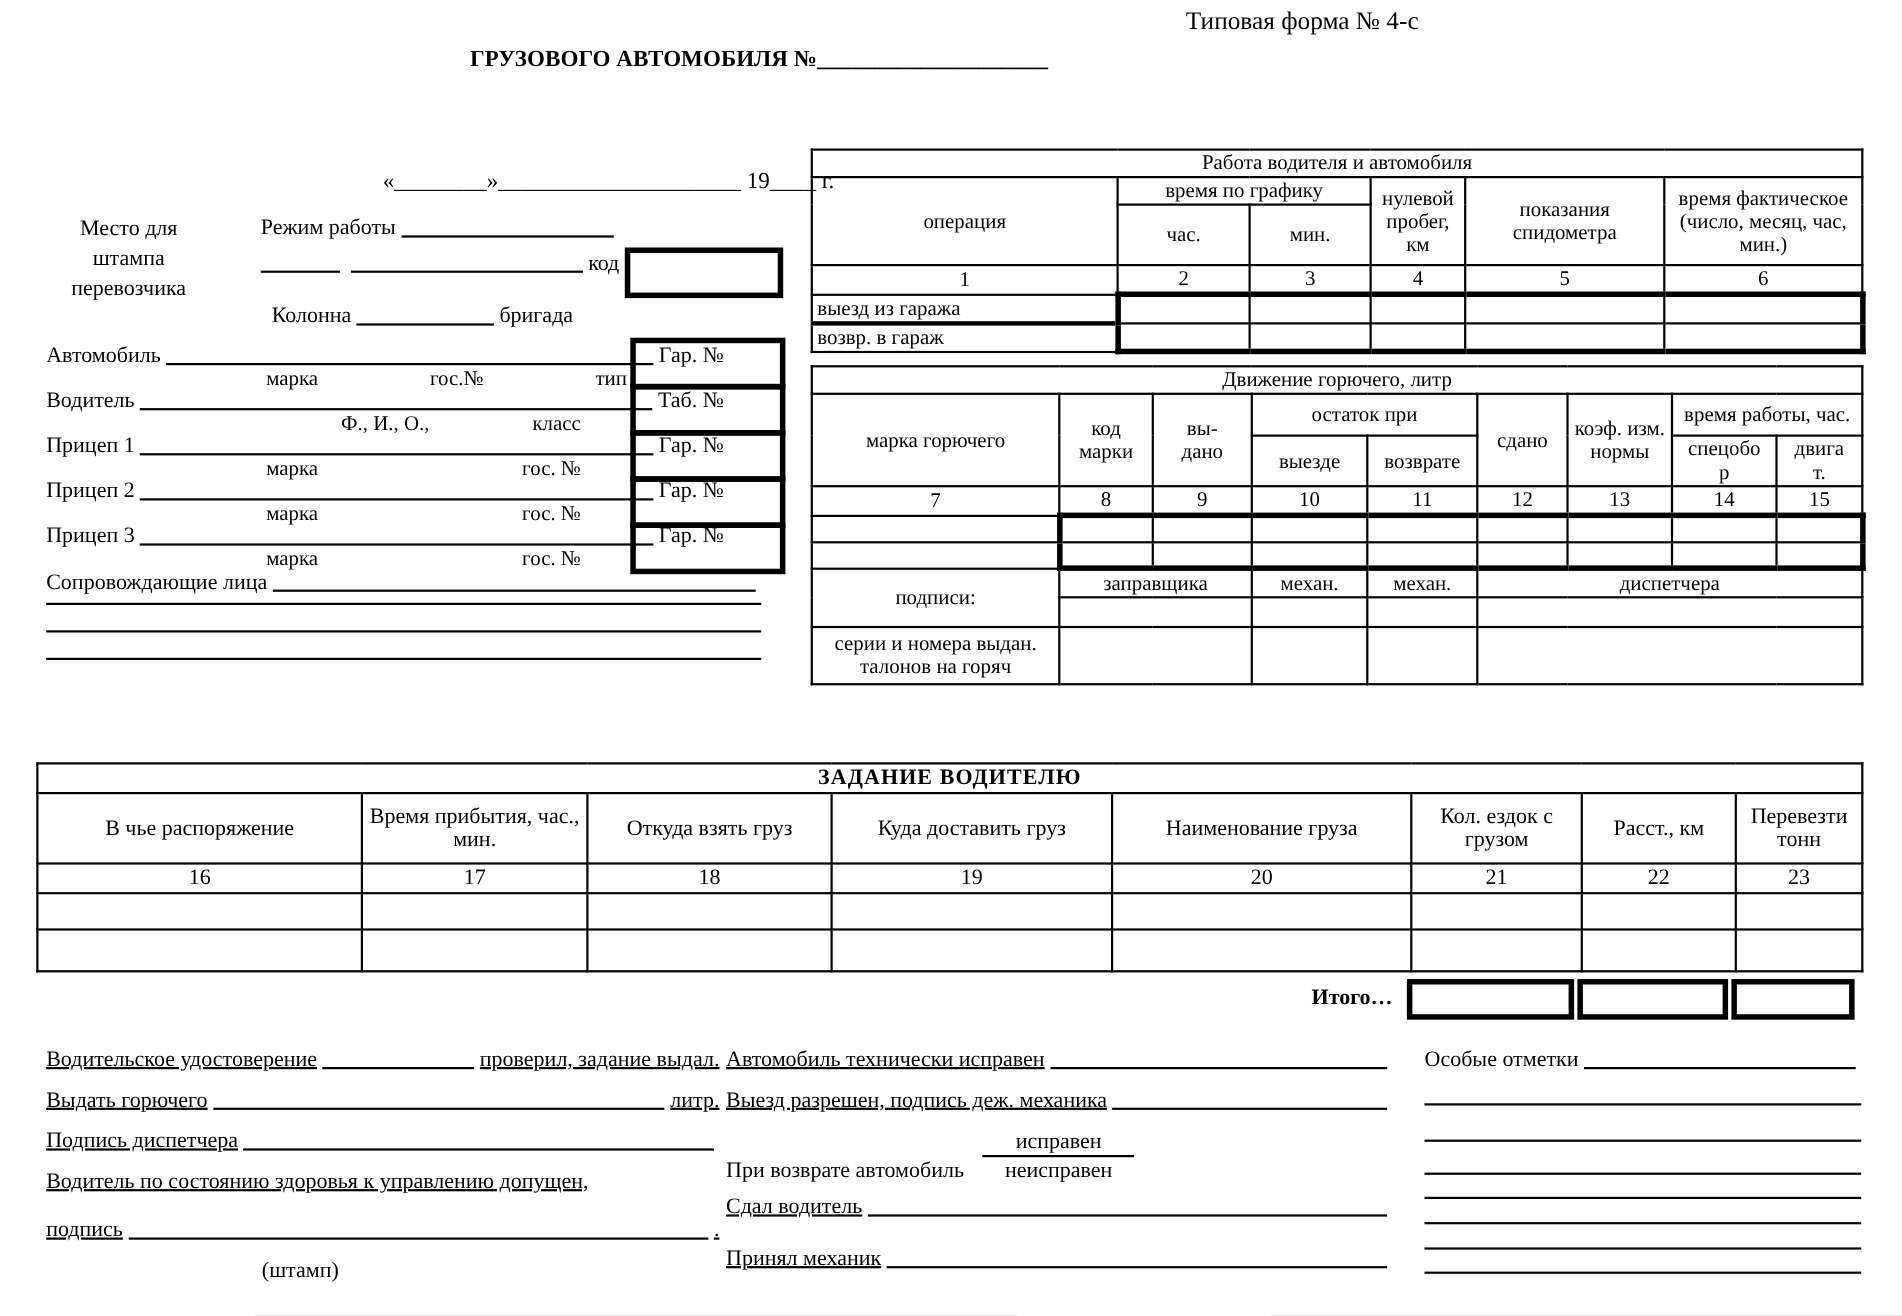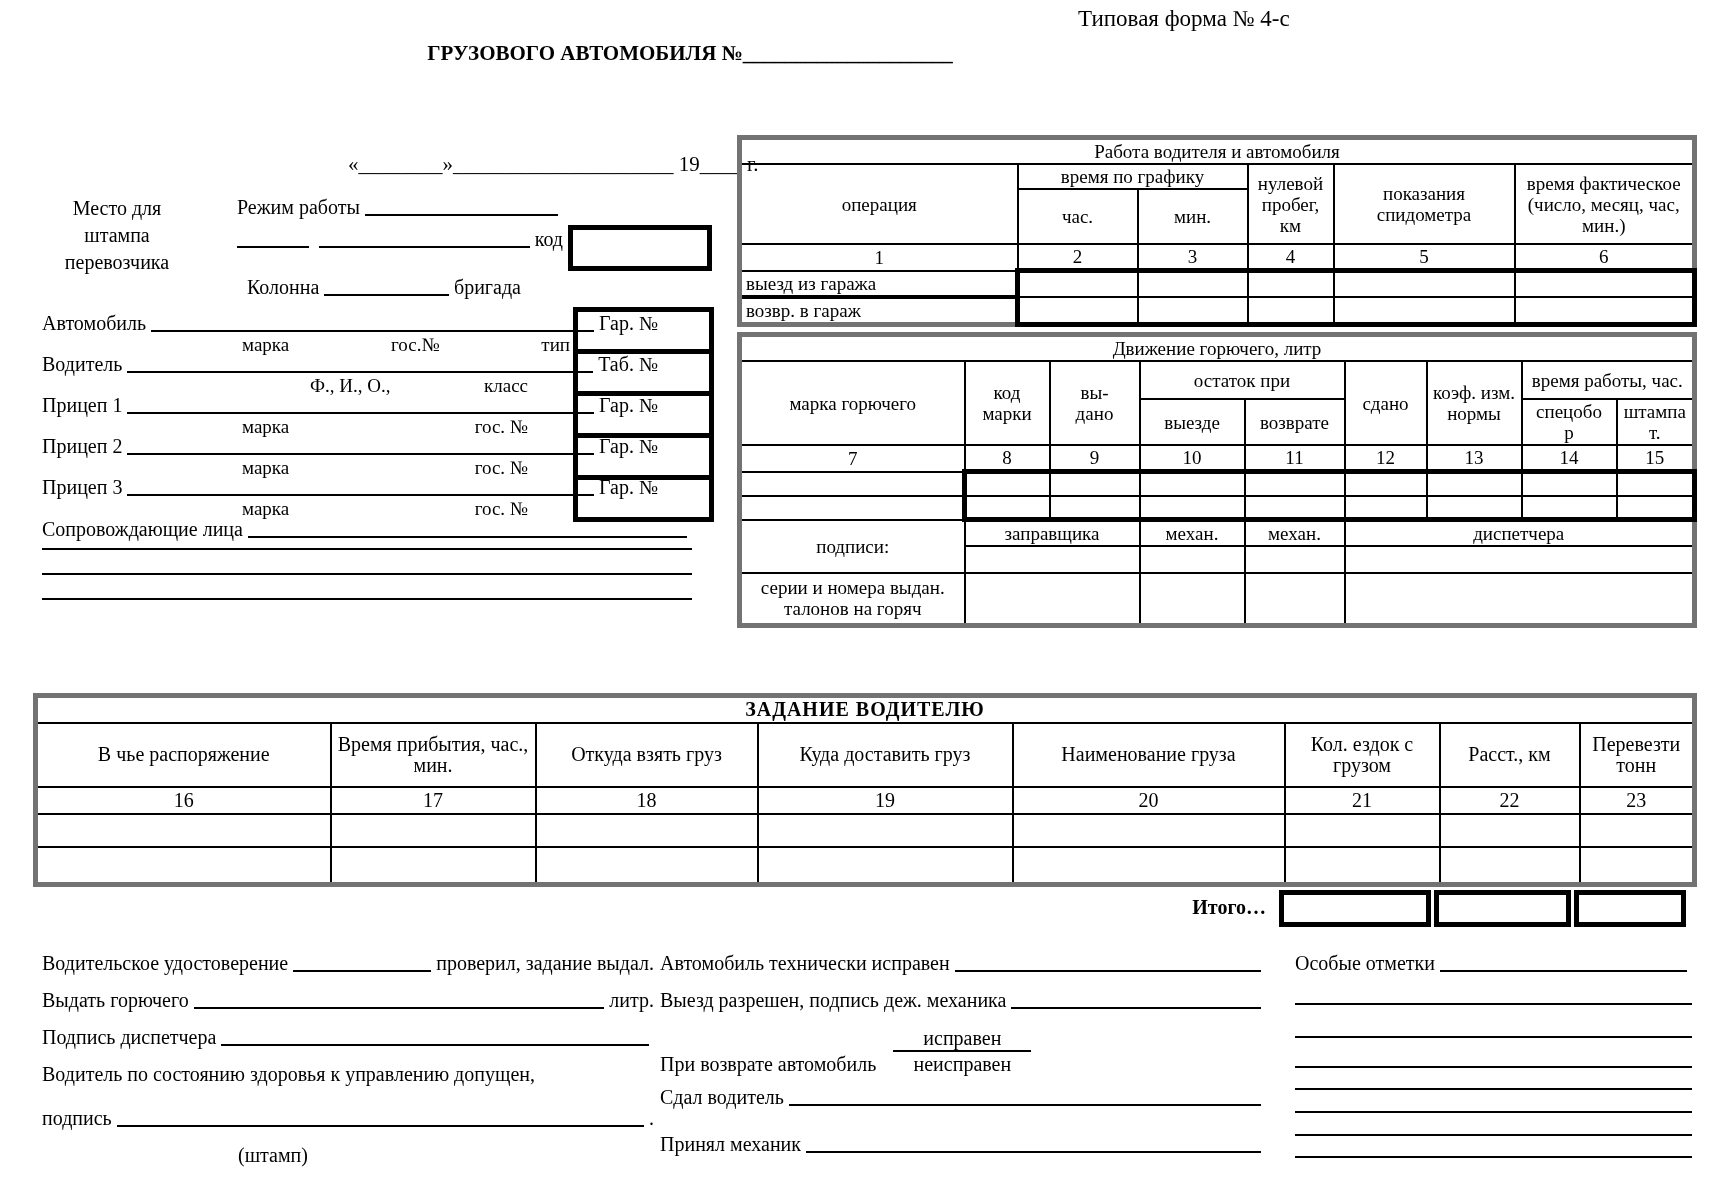--- a/index.html
+++ b/index.html
@@ -45,21 +45,21 @@
   .caps { display: flex; justify-content: space-between; font-size: 19px; line-height: 19px; }
   .caps-auto { padding-left: 200px; padding-right: 88px; }
   .caps-drv  { padding-left: 268px; padding-right: 130px; }
   .caps-trl  { padding-left: 200px; padding-right: 130px; }
   .escort { margin-top: 1px; width: 650px; }
   .veh .uline { width: 650px; }
 
   
   table { border-collapse: collapse; table-layout: fixed; text-align: center; font-size: 19px; }
   td { border: 2px solid #000; padding: 1px 4px; vertical-align: middle; white-space: pre-line; line-height: 21px; }
-  .tbl { border: 5px solid #737373; }
+  .tbl { border: 1px solid #737373; }
   td.left { text-align: left; }
   tr.title-row td { height: 25px; }
   tr.nums td { height: 24px; }
   td.bt { border-top: 5px solid #000; }
   td.bb { border-bottom: 5px solid #000; }
   td.bl { border-left: 5px solid #000; }
   td.br { border-right: 5px solid #000; }
   td.bbm { border-bottom: 4px solid #000; }
 
   .work-table { top: 135px; left: 737px; }
@@ -69,21 +69,21 @@
 
   .totals { top: 890px; left: 33px; width: 1659px; height: 37px; display: flex; align-items: stretch; }
   .totals .tlabel { width: 1243px; text-align: right; font-weight: bold; padding-right: 10px; padding-top: 6px; }
   .totals .tbox { border: 5px solid #000; margin-left: 3px; }
   .tbox.b1 { width: 152px; } .tbox.b2 { width: 137px; } .tbox.b3 { width: 112px; }
 
   
   .foot-left { top: 952px; left: 42px; width: 612px; }
   .foot-mid  { top: 952px; left: 660px; width: 606px; }
   .foot-right{ top: 952px; left: 1295px; width: 397px; }
-  .foot-left .frow, .foot-mid .frow { margin-bottom: 14px; min-height: 21px; }
+  .foot-left .frow, .foot-mid .frow { margin-bottom: 14px; min-height: 21px; text-decoration: underline; }
   .stamp-note { text-align: center; padding-right: 150px; }
   .ok-stack { display: inline-block; text-align: center; margin-left: 12px; line-height: 24px; }
   .ok-stack .ok { display: block; border-bottom: 2px solid #000; padding: 0 30px; }
   .sig-gap { margin-top: 21px !important; }
   .mid-gap1 { margin-top: 10px !important; }
   .mid-gap2 { margin-top: 24px !important; }
 </style>
 </head>
 <body>
 
@@ -270,21 +270,21 @@
       <td colspan="2" style="height:38px">остаток при</td>
       <td rowspan="2">сдано</td>
       <td rowspan="2">коэф. изм. нормы</td>
       <td colspan="2">время работы, час.</td>
     </tr>
     <tr>
       <td style="height:38px">выезде</td>
       <td>возврате</td>
       <td>спецобо
 р</td>
-      <td>штампа
+      <td>двига
 т.</td>
     </tr>
     <tr class="nums">
       <td>7</td>
       <td>8</td>
       <td>9</td>
       <td>10</td>
       <td>11</td>
       <td>12</td>
       <td>13</td>

